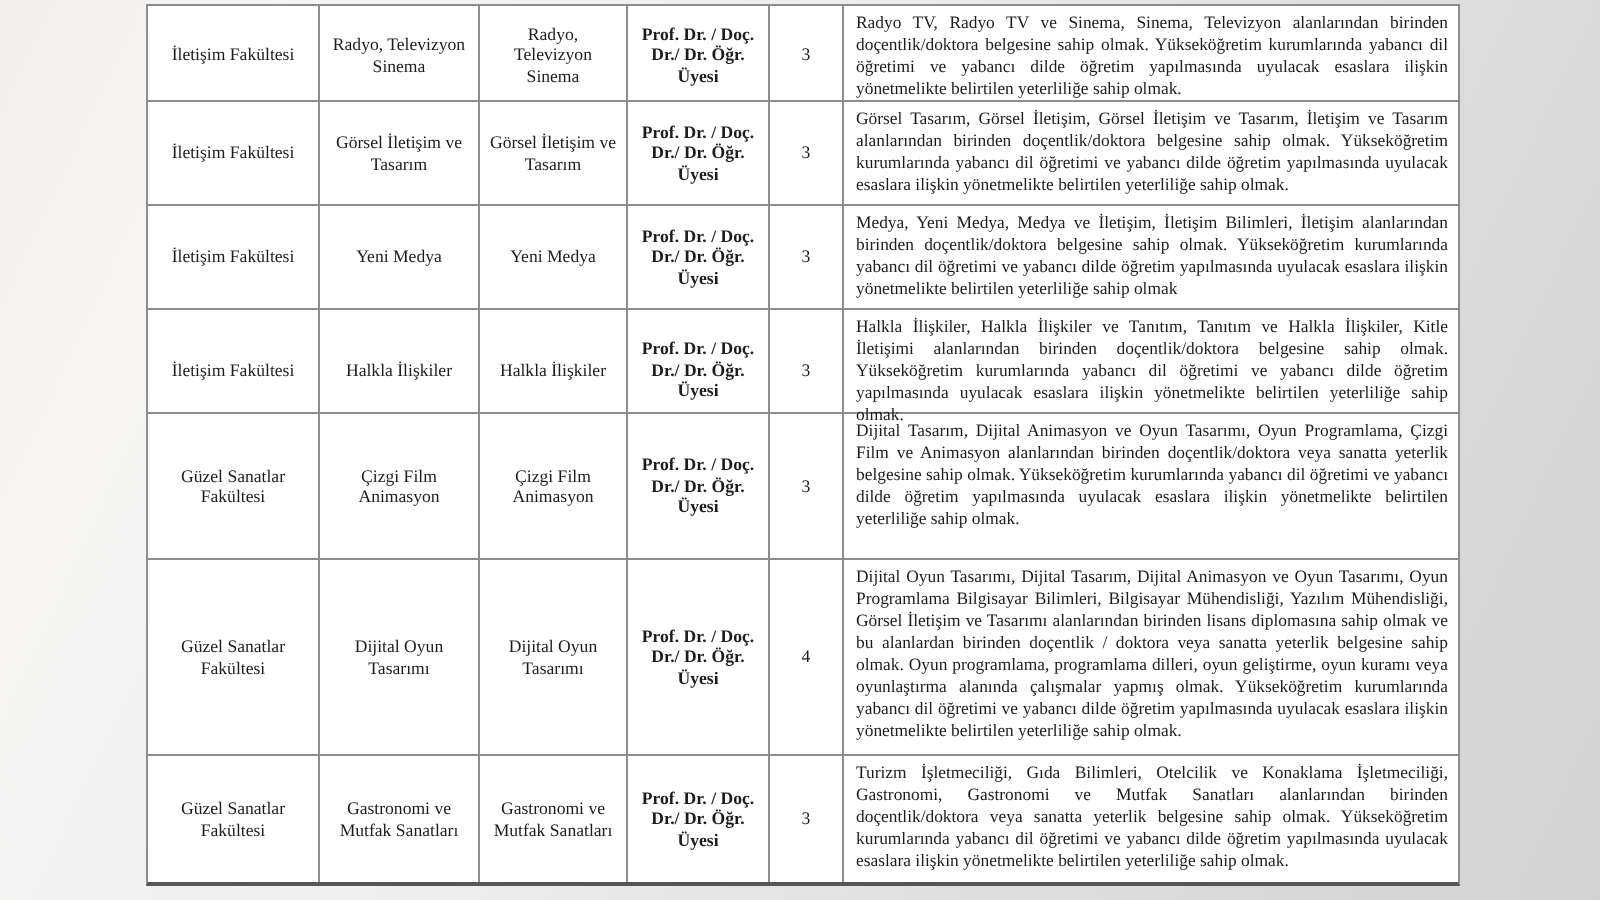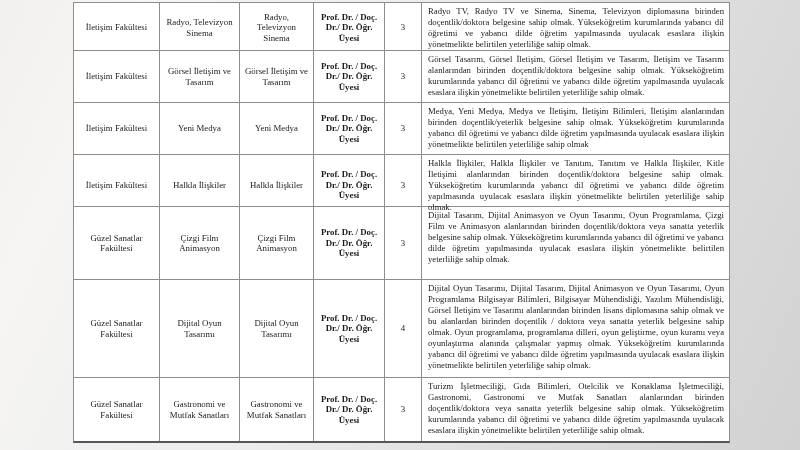--- a/index.html
+++ b/index.html
@@ -45,39 +45,39 @@
 <body>
 
 <div class="doc-table">
 
   <div class="row">
     <div class="cell">İletişim Fakültesi</div>
     <div class="cell">Radyo, Televizyon Sinema</div>
     <div class="cell">Radyo, Televizyon Sinema</div>
     <div class="cell title-cell">Prof. Dr. / Doç. Dr./ Dr. Öğr. Üyesi</div>
     <div class="cell">3</div>
-    <div class="cell req">Radyo TV, Radyo TV ve Sinema, Sinema, Televizyon diplomasına birinden doçentlik/doktora belgesine sahip olmak. Yükseköğretim kurumlarında yabancı dil öğretimi ve yabancı dilde öğretim yapılmasında uyulacak esaslara ilişkin yönetmelikte belirtilen yeterliliğe sahip olmak.</div>
+    <div class="cell req">Radyo TV, Radyo TV ve Sinema, Sinema, Televizyon alanlarından birinden doçentlik/doktora belgesine sahip olmak. Yükseköğretim kurumlarında yabancı dil öğretimi ve yabancı dilde öğretim yapılmasında uyulacak esaslara ilişkin yönetmelikte belirtilen yeterliliğe sahip olmak.</div>
   </div>
 
   <div class="row">
     <div class="cell">İletişim Fakültesi</div>
     <div class="cell">Görsel İletişim ve Tasarım</div>
     <div class="cell">Görsel İletişim ve Tasarım</div>
     <div class="cell title-cell">Prof. Dr. / Doç. Dr./ Dr. Öğr. Üyesi</div>
     <div class="cell">3</div>
     <div class="cell req">Görsel Tasarım, Görsel İletişim, Görsel İletişim ve Tasarım, İletişim ve Tasarım alanlarından birinden doçentlik/doktora belgesine sahip olmak. Yükseköğretim kurumlarında yabancı dil öğretimi ve yabancı dilde öğretim yapılmasında uyulacak esaslara ilişkin yönetmelikte belirtilen yeterliliğe sahip olmak.</div>
   </div>
 
   <div class="row">
     <div class="cell">İletişim Fakültesi</div>
     <div class="cell">Yeni Medya</div>
     <div class="cell">Yeni Medya</div>
     <div class="cell title-cell">Prof. Dr. / Doç. Dr./ Dr. Öğr. Üyesi</div>
     <div class="cell">3</div>
-    <div class="cell req">Medya, Yeni Medya, Medya ve İletişim, İletişim Bilimleri, İletişim alanlarından birinden doçentlik/yeterlik belgesine sahip olmak. Yükseköğretim kurumlarında yabancı dil öğretimi ve yabancı dilde öğretim yapılmasında uyulacak esaslara ilişkin yönetmelikte belirtilen yeterliliğe sahip olmak</div>
+    <div class="cell req">Medya, Yeni Medya, Medya ve İletişim, İletişim Bilimleri, İletişim alanlarından birinden doçentlik/doktora belgesine sahip olmak. Yükseköğretim kurumlarında yabancı dil öğretimi ve yabancı dilde öğretim yapılmasında uyulacak esaslara ilişkin yönetmelikte belirtilen yeterliliğe sahip olmak</div>
   </div>
 
   <div class="row">
     <div class="cell">İletişim Fakültesi</div>
     <div class="cell">Halkla İlişkiler</div>
     <div class="cell">Halkla İlişkiler</div>
     <div class="cell title-cell">Prof. Dr. / Doç. Dr./ Dr. Öğr. Üyesi</div>
     <div class="cell">3</div>
     <div class="cell req">Halkla İlişkiler, Halkla İlişkiler ve Tanıtım, Tanıtım ve Halkla İlişkiler, Kitle İletişimi alanlarından birinden doçentlik/doktora belgesine sahip olmak. Yükseköğretim kurumlarında yabancı dil öğretimi ve yabancı dilde öğretim yapılmasında uyulacak esaslara ilişkin yönetmelikte belirtilen yeterliliğe sahip olmak.</div>
   </div>

